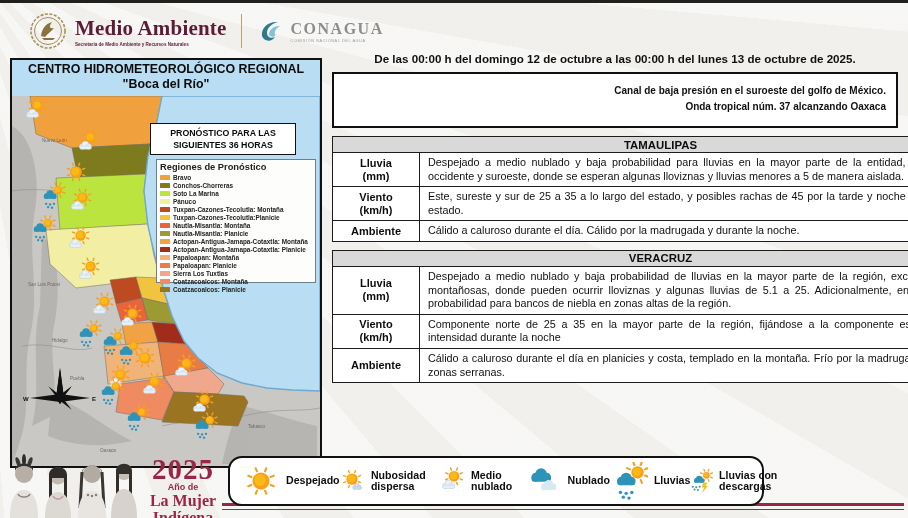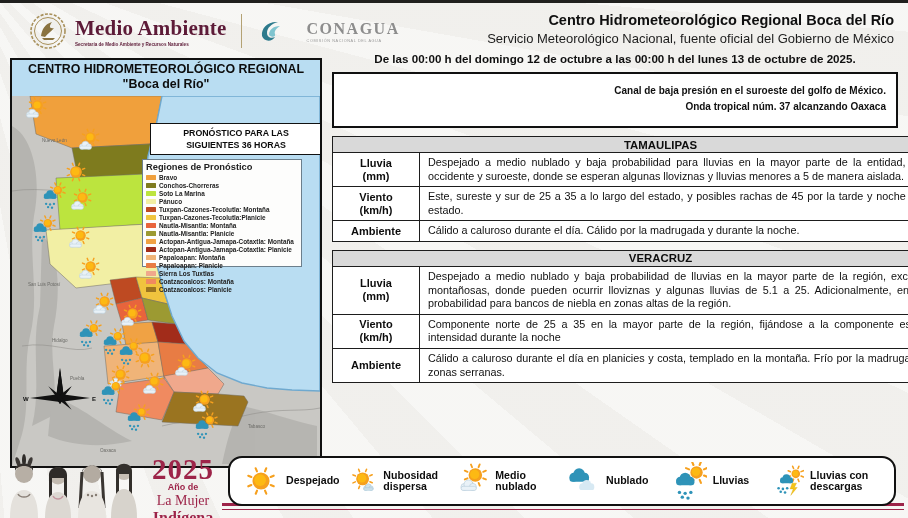--- a/index.html
+++ b/index.html
@@ -10,36 +10,36 @@
     opacity:.5;pointer-events:none;}
   .top-edge{position:absolute;left:0;top:0;width:100%;height:3px;background:#20201e;z-index:9;}
 
   
   header{position:absolute;left:0;top:3px;width:100%;height:54px;z-index:5;}
   .logos{position:absolute;left:28px;top:8px;display:flex;align-items:center;gap:10px;}
   .logo-ma{display:flex;align-items:center;gap:7px;}
   .ma-title{font-family:"Liberation Serif","DejaVu Serif",serif;font-weight:bold;font-size:21px;color:#5d1b38;letter-spacing:.2px;}
   .ma-sub{font-size:4.6px;color:#5d1b38;font-weight:bold;margin-top:1px;}
   .logo-divider{width:1px;height:34px;background:#b4a274;margin:0 4px;}
-  .logo-conagua{display:flex;align-items:center;gap:21px;justify-content:space-between;}
+  .logo-conagua{display:flex;align-items:center;gap:5px;justify-content:space-between;}
   .cn-title{font-family:"Liberation Serif","DejaVu Serif",serif;font-size:16px;color:#8d8d8d;letter-spacing:1.5px;font-weight:bold;}
   .cn-sub{font-size:3.8px;color:#9a9a9a;letter-spacing:.6px;margin-top:1px;}
   .header-titles{position:absolute;right:14px;top:9px;text-align:right;}
   .h-title{font-size:14.5px;font-weight:bold;color:#0f0f0f;}
   .h-sub{font-size:13px;color:#1c1c1c;margin-top:3px;}
 
   
   .map-panel{position:absolute;left:10px;top:58px;width:312px;height:410px;border:2px solid #111;box-sizing:border-box;background:#b9ddf2;z-index:4;}
   .map-title{height:36px;background:#b9ddf2;text-align:center;font-weight:bold;color:#0c0c0c;padding-top:2px;box-sizing:border-box;}
   .map-title div{font-size:12.4px;line-height:15px;}
   .map-body{position:relative;width:308px;height:370px;overflow:hidden;}
   .map-body svg.basemap{position:absolute;left:0;top:0;}
-  .forecast-box{position:absolute;left:138px;top:27px;width:172px;height:32px;background:#fff;border:1.2px solid #111;box-sizing:border-box;
+  .forecast-box{position:absolute;left:138px;top:27px;width:146px;height:32px;background:#fff;border:1.2px solid #111;box-sizing:border-box;
     text-align:center;font-weight:bold;font-size:8.8px;line-height:11.5px;padding-top:4px;color:#0c0c0c;}
-  .regions-box{position:absolute;left:130px;top:63px;width:160px;height:108px;background:#fdfdfc;border:1px solid #6c7f8c;box-sizing:border-box;padding:2px 3px;}
+  .regions-box{position:absolute;left:144px;top:63px;width:160px;height:124px;background:#fdfdfc;border:1px solid #6c7f8c;box-sizing:border-box;padding:2px 3px;}
   .regions-title{font-size:9.3px;font-weight:bold;color:#222;margin-bottom:1px;}
   .region-item{display:flex;align-items:center;height:8.05px;}
   .region-swatch{width:10px;height:5px;margin-right:3px;flex:none;border-radius:.5px;}
   .region-label{font-size:6.4px;font-weight:bold;color:#222;white-space:nowrap;}
 
   
   .right-panel{position:absolute;left:332px;top:52px;width:566px;z-index:5;}
   .date-line{text-align:center;font-weight:bold;font-size:11.6px;color:#101010;margin-bottom:7px;}
   .systems-box{border:2px solid #101010;background:#fff;}
   .systems-header{background:#050505;color:#fff;text-align:center;font-weight:bold;font-style:italic;font-size:12px;padding:2.5px 0;}
@@ -48,23 +48,23 @@
   table.wx td{border:1.4px solid #1d1d1d;}
   td.ttl{background:#d9d9d9;text-align:center;font-weight:bold;font-size:11.4px;padding:1.5px 0;color:#0d0d0d;}
   td.lbl{width:84px;text-align:center;font-weight:bold;font-size:11px;color:#0d0d0d;line-height:13px;}
   td.txt{font-size:10.8px;color:#101010;text-align:justify;padding:3px 8px;line-height:13.6px;}
 
   
   .women{position:absolute;left:2px;top:452px;z-index:6;}
   .year-block{position:absolute;left:138px;top:456px;width:90px;text-align:center;z-index:6;color:#9d2449;}
   .year{font-family:"Liberation Serif","DejaVu Serif",serif;font-weight:bold;font-size:29px;line-height:27px;letter-spacing:1px;}
   .year-sub{font-size:9px;font-weight:bold;line-height:9px;}
-  .year-main{font-family:"Liberation Serif","DejaVu Serif",serif;font-weight:normal;font-size:14px;line-height:18px;}
+  .year-main{font-family:"Liberation Serif","DejaVu Serif",serif;font-weight:bold;font-size:16px;line-height:18px;}
   .year-cut{font-family:"Liberation Serif","DejaVu Serif",serif;font-weight:bold;font-size:16px;line-height:16px;}
-  .footer-legend{position:absolute;left:228px;top:456px;width:668px;height:50px;background:#fff;border:2px solid #111;border-radius:14px;
+  .footer-legend{position:absolute;left:228px;top:456px;width:536px;height:50px;background:#fff;border:2px solid #111;border-radius:14px;
     box-sizing:border-box;display:flex;align-items:center;padding:0 12px;z-index:6;}
   .fl-item{flex:1;display:flex;align-items:center;gap:6px;justify-content:flex-start;}
   .fl-label{font-size:10.6px;font-weight:bold;color:#0d0d0d;line-height:11.5px;max-width:72px;}
   .maroon-line{position:absolute;left:222px;top:503px;width:682px;height:7px;border-top:3px solid #9d2449;border-bottom:1.5px solid #9d2449;box-sizing:border-box;z-index:5;}
 </style>
 </head>
 <body>
 
 <div class="page">
   <div class="top-edge"></div>
@@ -87,24 +87,20 @@
       <div class="logo-conagua">
         <svg width="30" height="30" viewBox="0 0 30 30">
           <path d="M6,20 C5,12 12,5 22,6 C15,8 11,12 11,17 C11,21 15,23 19,21 C16,26 8,26 6,20 Z" fill="#2d7a8c"></path>
           <path d="M13,19 C13,14 17,10 24,10 C20,13 18,15 19,18 C20,21 16,22 13,19 Z" fill="#7fc4cf"></path>
         </svg>
         <div>
           <div class="cn-title">CONAGUA</div>
           <div class="cn-sub">COMISIÓN NACIONAL DEL AGUA</div>
         </div>
       </div>
-    </div>
-    <div class="header-titles">
-      <div class="h-title">Centro Hidrometeorológico Regional Boca del Río</div>
-      <div class="h-sub">Servicio Meteorológico Nacional, fuente oficial del Gobierno de México</div>
     </div>
   </header>
 
   <div class="map-panel">
     <div class="map-title">
       <div>CENTRO HIDROMETEOROLÓGICO REGIONAL</div>
       <div>"Boca del Río"</div>
     </div>
     <div class="map-body">
       <svg class="basemap" width="308" height="370" viewBox="0 0 308 370">

